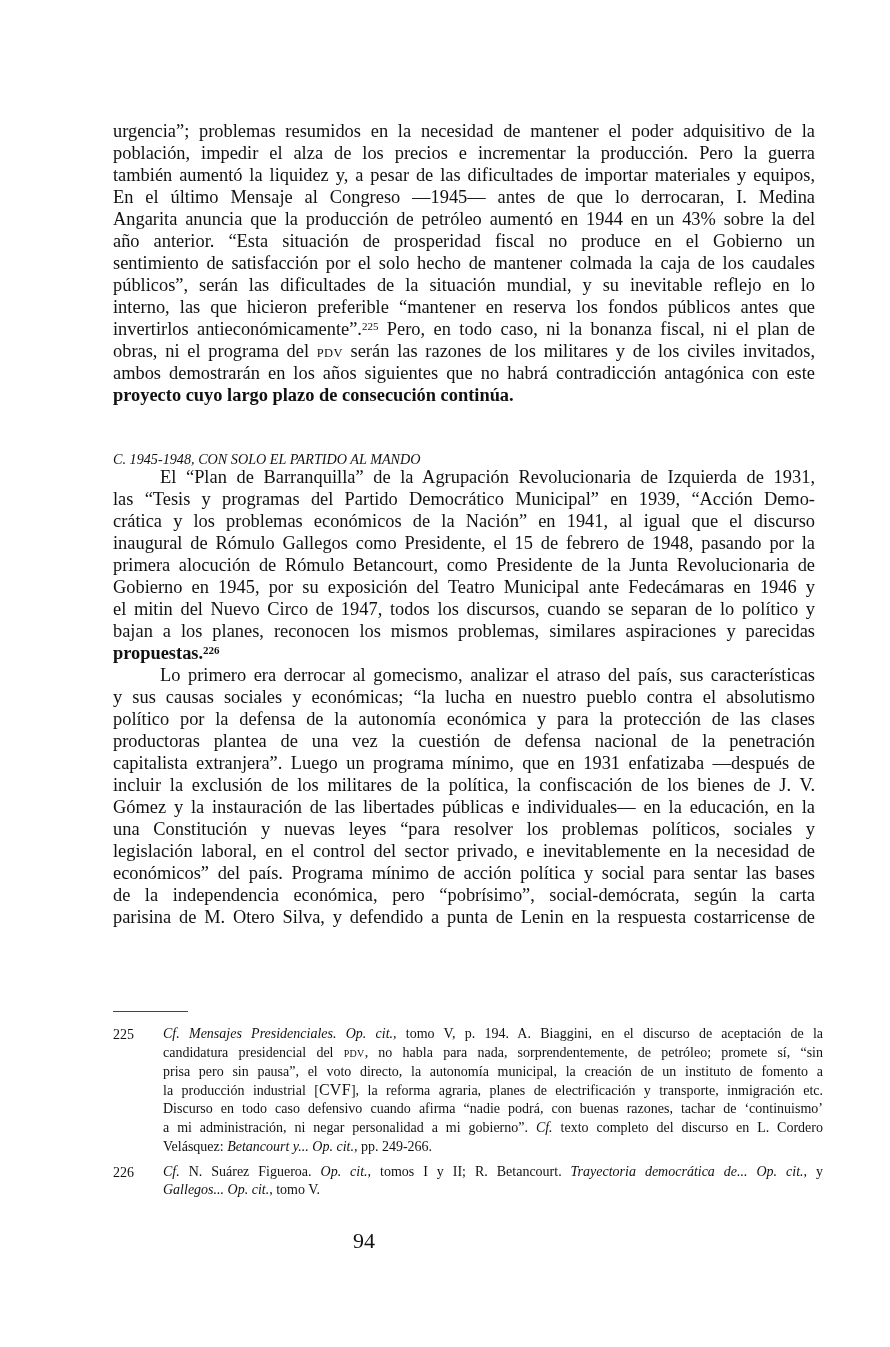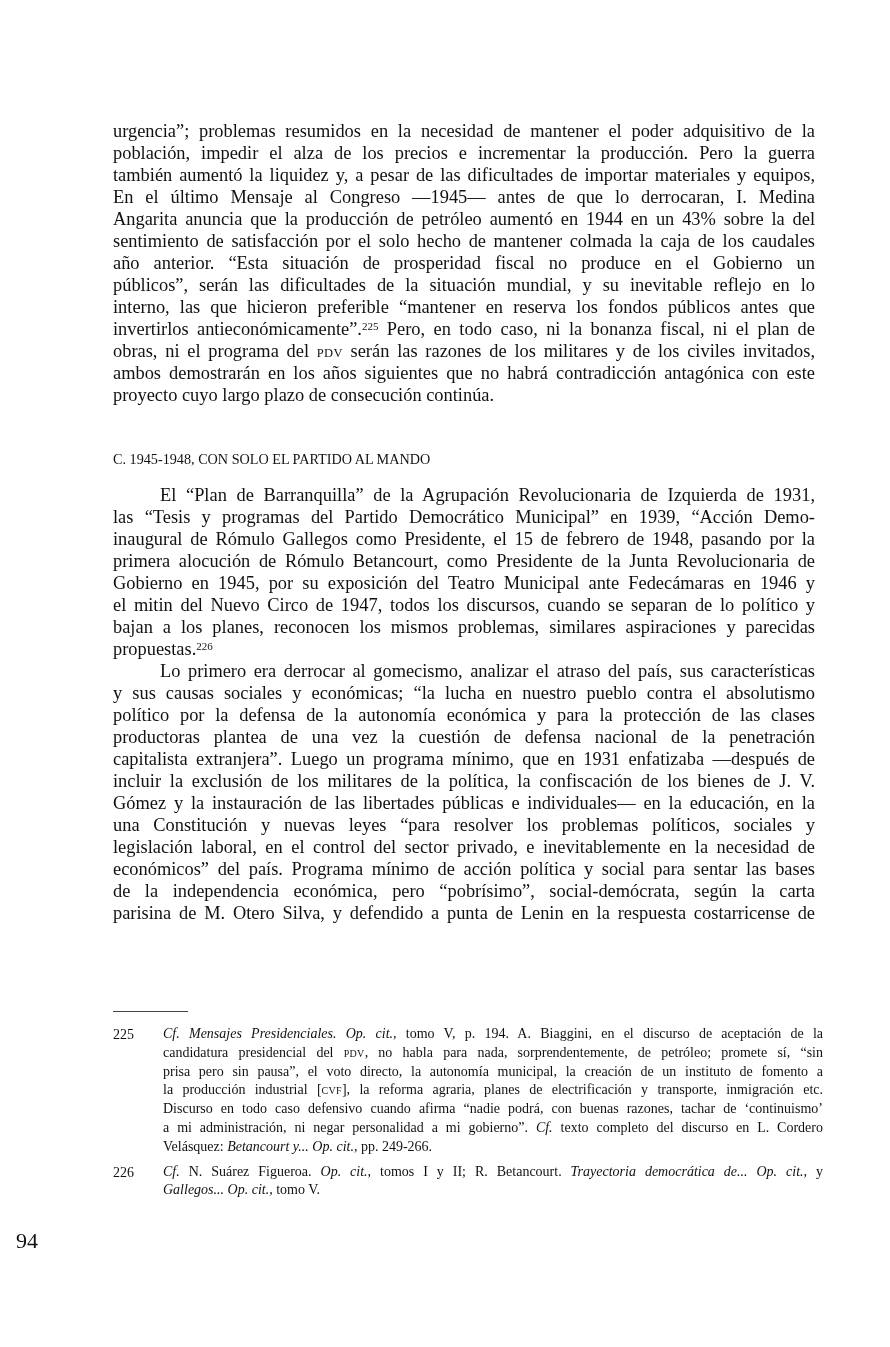--- a/index.html
+++ b/index.html
@@ -1,62 +1,63 @@
 <!DOCTYPE html>
 <html><head>
 <meta charset="utf-8">
 <style>
   html, body { margin: 0; padding: 0; background: #ffffff; }
   body { width: 890px; height: 1347px; position: relative; overflow: hidden; }
   .page { position: absolute; left: 0; top: 0; width: 890px; height: 1347px; background: #fff; color: #111; font-family: "Liberation Serif", "DejaVu Serif", serif; }
   .body-text { position: absolute; left: 113px; top: 120px; width: 702px; }
   .line { display: block; font-size: 18.4px; line-height: 22px; height: 22px; white-space: nowrap; text-align: justify; text-align-last: justify; }
-  .line.last { text-align-last: left; }
+  .line.last { text-align-last: left; font-weight: bold; }
   .line.indent { padding-left: 47px; }
   .sup { font-size: 11px; vertical-align: 5px; line-height: 0; }
   .sc { font-size: 12.5px; letter-spacing: 0.3px; }
-  .heading { position: absolute; left: 113px; top: 450px; font-size: 14.2px; line-height: 18px; letter-spacing: 0; white-space: nowrap; }
-  .para2 { position: absolute; left: 113px; top: 484px; width: 702px; }
+  .heading { position: absolute; left: 113px; top: 450px; font-size: 14.2px; line-height: 18px; letter-spacing: 0; white-space: nowrap; font-style: italic; }
+  .para2 { position: absolute; left: 113px; top: 466px; width: 702px; }
   .fn-rule { position: absolute; left: 113px; top: 1011px; width: 75px; height: 0; border-top: 1px solid #444; }
   .footnotes { position: absolute; left: 113px; top: 1025px; width: 710px; }
   .fn { position: relative; }
   .fn-num { position: absolute; left: 0; top: 0; font-size: 14px; line-height: 19px; }
   .fn-body { margin-left: 50px; }
   .fn-line { display: block; font-size: 14px; line-height: 18.8px; height: 18.8px; white-space: nowrap; text-align: justify; text-align-last: justify; }
   .fn-line.last { text-align-last: left; }
   .fn-gap { height: 6px; }
-  .page-number { position: absolute; left: 16px; width: 728px; top: 1228px; text-align: left; font-size: 22px; line-height: 26px; }
+  .page-number { position: absolute; left: 0; width: 728px; top: 1228px; text-align: center; font-size: 22px; line-height: 26px; }
   i { }
 </style>
 </head>
 <body>
 
 <div class="page">
 
   <div class="body-text">
     <span class="line">urgencia”; problemas resumidos en la necesidad de mantener el poder adquisitivo de la</span>
     <span class="line">población, impedir el alza de los precios e incrementar la producción. Pero la guerra</span>
     <span class="line">también aumentó la liquidez y, a pesar de las dificultades de importar materiales y equipos,</span>
     <span class="line">En el último Mensaje al Congreso —1945— antes de que lo derrocaran, I. Medina</span>
     <span class="line">Angarita anuncia que la producción de petróleo aumentó en 1944 en un 43% sobre la del</span>
+    <span class="line">año anterior. “Esta situación de prosperidad fiscal no produce en el Gobierno un</span>
     <span class="line">sentimiento de satisfacción por el solo hecho de mantener colmada la caja de los caudales</span>
-    <span class="line">año anterior. “Esta situación de prosperidad fiscal no produce en el Gobierno un</span>
     <span class="line">públicos”, serán las dificultades de la situación mundial, y su inevitable reflejo en lo</span>
     <span class="line">interno, las que hicieron preferible “mantener en reserva los fondos públicos antes que</span>
     <span class="line"><span>invertirlos antieconómicamente”.</span><span class="sup">225</span><span> Pero, en todo caso, ni la bonanza fiscal, ni el plan de</span></span>
     <span class="line"><span>obras, ni el programa del </span><span class="sc">PDV</span><span> serán las razones de los militares y de los civiles invitados,</span></span>
     <span class="line">ambos demostrarán en los años siguientes que no habrá contradicción antagónica con este</span>
     <span class="line last">proyecto cuyo largo plazo de consecución continúa.</span>
   </div>
 
   <div class="heading">C. 1945-1948, CON SOLO EL PARTIDO AL MANDO</div>
 
   <div class="para2">
     <span class="line indent">El “Plan de Barranquilla” de la Agrupación Revolucionaria de Izquierda de 1931,</span>
     <span class="line">las “Tesis y programas del Partido Democrático Municipal” en 1939, “Acción Demo-</span>
+    <span class="line">crática y los problemas económicos de la Nación” en 1941, al igual que el discurso</span>
     <span class="line">inaugural de Rómulo Gallegos como Presidente, el 15 de febrero de 1948, pasando por la</span>
     <span class="line">primera alocución de Rómulo Betancourt, como Presidente de la Junta Revolucionaria de</span>
     <span class="line">Gobierno en 1945, por su exposición del Teatro Municipal ante Fedecámaras en 1946 y</span>
     <span class="line">el mitin del Nuevo Circo de 1947, todos los discursos, cuando se separan de lo político y</span>
     <span class="line">bajan a los planes, reconocen los mismos problemas, similares aspiraciones y parecidas</span>
     <span class="line last"><span>propuestas.</span><span class="sup">226</span></span>
 
     <span class="line indent">Lo primero era derrocar al gomecismo, analizar el atraso del país, sus características</span>
     <span class="line">y sus causas sociales y económicas; “la lucha en nuestro pueblo contra el absolutismo</span>
     <span class="line">político por la defensa de la autonomía económica y para la protección de las clases</span>
@@ -73,21 +74,21 @@
 
   <div class="fn-rule"></div>
 
   <div class="footnotes">
     <div class="fn">
       <span class="fn-num">225</span>
       <div class="fn-body">
         <span class="fn-line"><i>Cf. Mensajes Presidenciales. Op. cit.,</i><span> tomo V, p. 194. A. Biaggini, en el discurso de aceptación de la</span></span>
         <span class="fn-line"><span>candidatura presidencial del </span><span class="sc" style="font-size:10px">PDV</span><span>, no habla para nada, sorprendentemente, de petróleo; promete sí, “sin</span></span>
         <span class="fn-line">prisa pero sin pausa”, el voto directo, la autonomía municipal, la creación de un instituto de fomento a</span>
-        <span class="fn-line"><span>la producción industrial [</span><span class="sc" style="font-size:10px">CVF</span><span>], la reforma agraria, planes de electrificación y transporte, inmigración etc.</span></span>
+        <span class="fn-line"><span>la producción industrial [</span><span class="sc" style="font-size:16px">CVF</span><span>], la reforma agraria, planes de electrificación y transporte, inmigración etc.</span></span>
         <span class="fn-line">Discurso en todo caso defensivo cuando afirma “nadie podrá, con buenas razones, tachar de ‘continuismo’</span>
         <span class="fn-line"><span>a mi administración, ni negar personalidad a mi gobierno”. </span><i>Cf.</i><span> texto completo del discurso en L. Cordero</span></span>
         <span class="fn-line last"><span>Velásquez: </span><i>Betancourt y... Op. cit.,</i><span> pp. 249-266.</span></span>
       </div>
     </div>
     <div class="fn-gap"></div>
     <div class="fn">
       <span class="fn-num">226</span>
       <div class="fn-body">
         <span class="fn-line"><i>Cf.</i><span> N. Suárez Figueroa. </span><i>Op. cit.,</i><span> tomos I y II; R. Betancourt. </span><i>Trayectoria democrática de... Op. cit.,</i><span> y</span></span>

